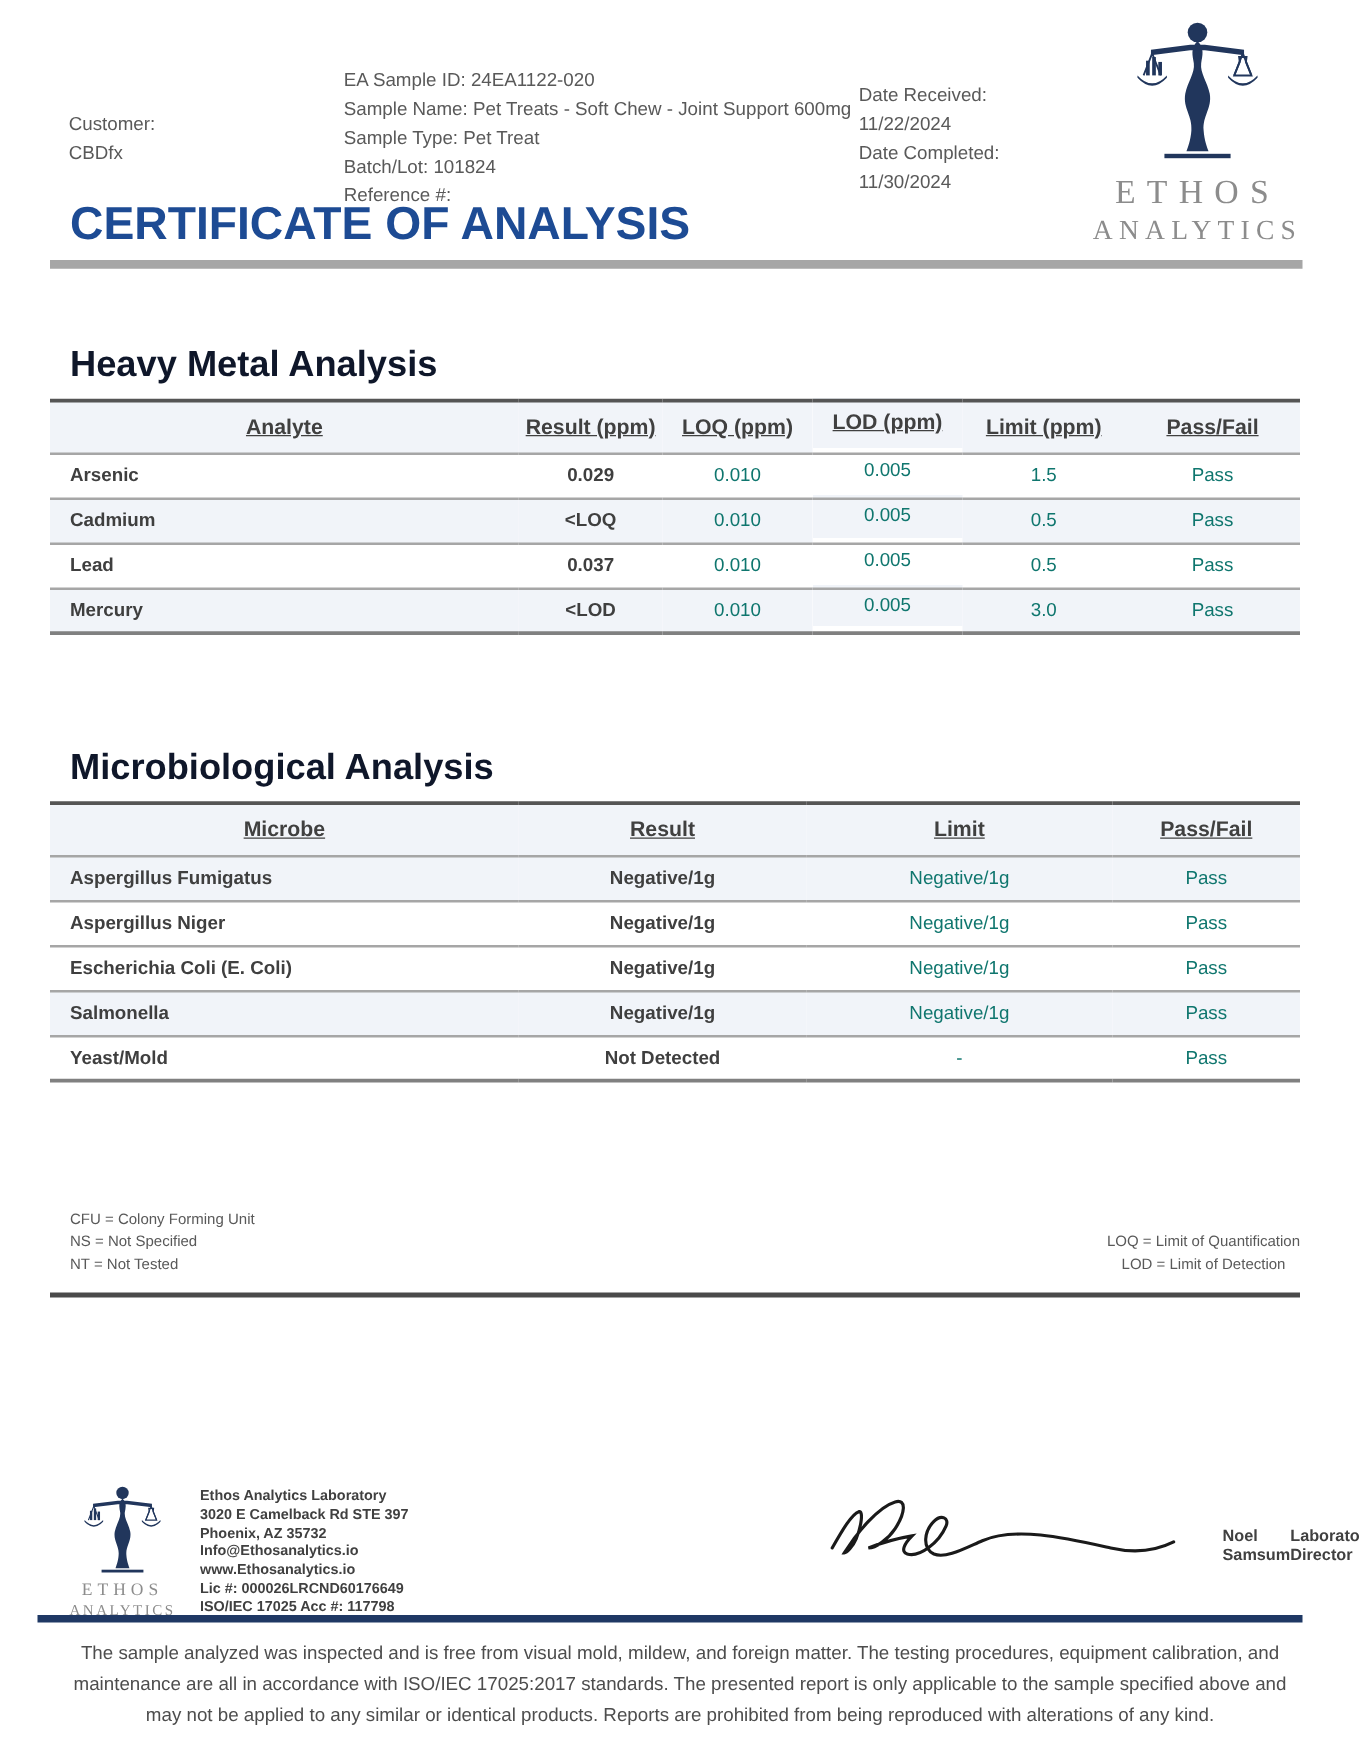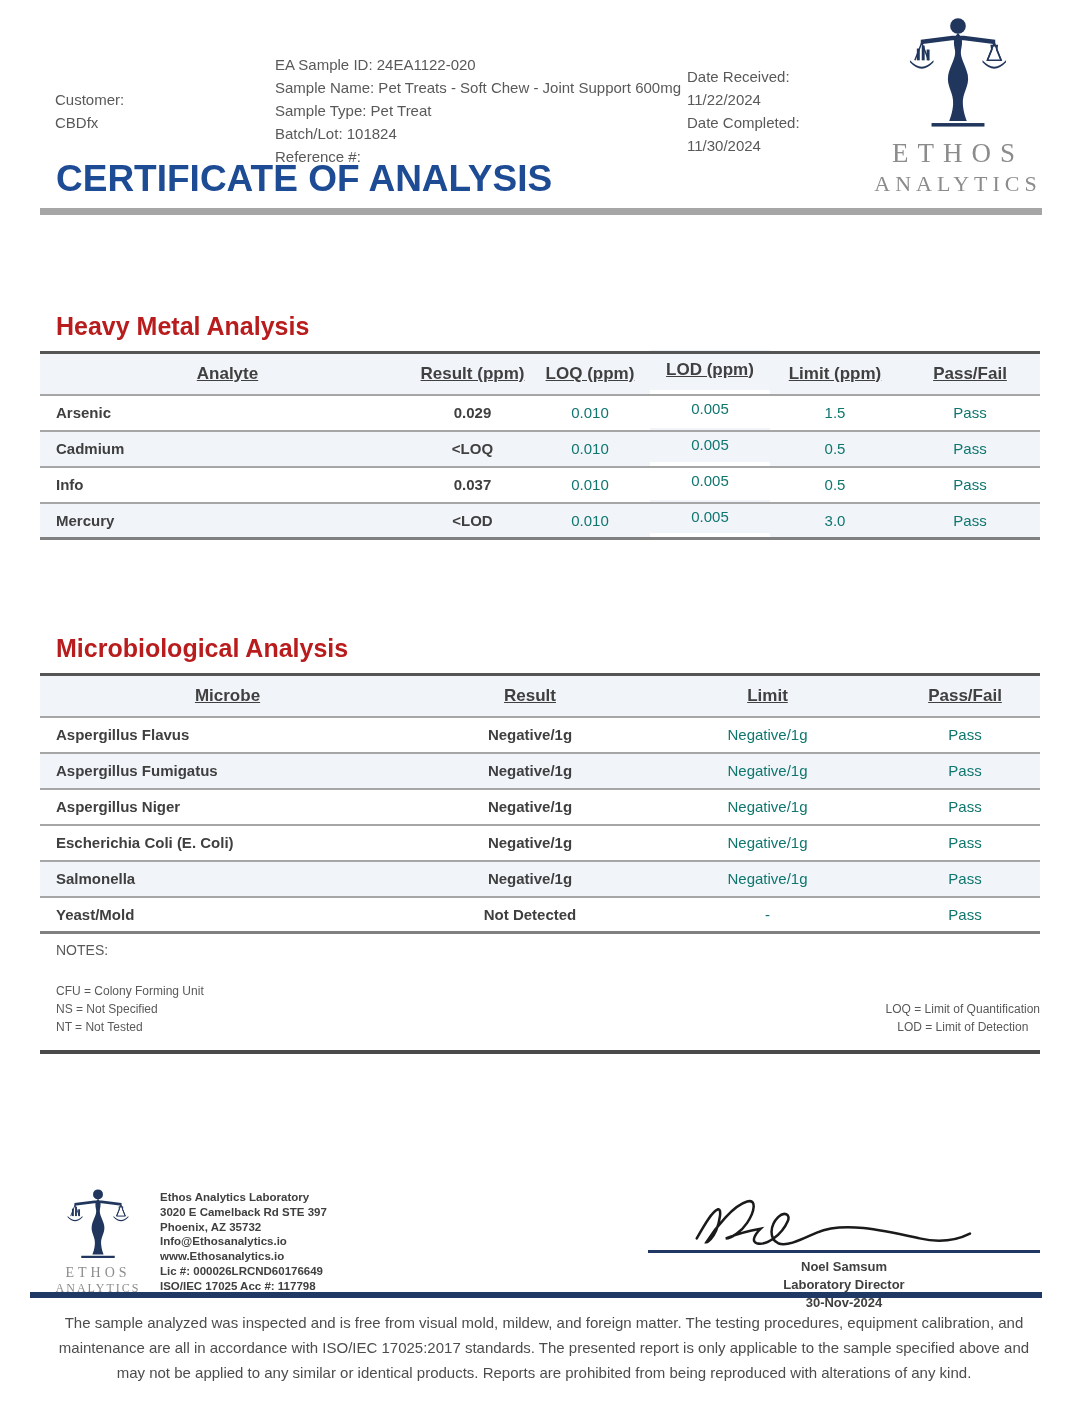--- a/index.html
+++ b/index.html
@@ -19,21 +19,21 @@
   .brand-2 { font-family:"Liberation Serif", serif; color:#8c8c8c; font-size:22px; letter-spacing:5px; margin-top:2px; }
 
   
   .title-block { position:absolute; top:158px; left:40px; right:46px; }
   .doc-title { font-size:37px; font-weight:800; color:#1d4b94; letter-spacing:0px; padding-left:16px; }
   .title-bar { height:7px; background:#a6a6a6; margin-top:8px; }
 
   
   .section-heavy { position:absolute; top:276px; left:40px; right:48px; }
   .section-micro { position:absolute; top:598px; left:40px; right:48px; }
-  .section-title { font-size:25px; font-weight:700; color:#b91c1c; padding-left:16px; margin-bottom:10px;margin-top:36px; }
+  .section-title { font-size:29px; font-weight:700; color:#0f172a; padding-left:16px; margin-bottom:10px; }
 
   table.coa { width:100%; border-collapse:collapse; table-layout:fixed; }
   table.coa thead tr { background:#f1f4f9; }
   table.coa th { font-size:17px; font-weight:700; color:#404040; text-decoration:underline; text-align:center; height:42px; vertical-align:middle; }
   table.coa td { font-size:15px; color:#0f766e; text-align:center; height:36px; vertical-align:middle; }
   table.coa .rowhead { text-align:left; padding-left:16px; font-weight:700; color:#3f3f3f; font-size:15px; }
   table.coa .bold { font-weight:700; color:#3f3f3f; }
   table.coa tr.shade { background:#f1f4f9; }
   table.coa thead tr { border-top:3px solid #555555; border-bottom:2px solid #a6a6a6; }
   table.coa tbody tr { border-bottom:2px solid #a6a6a6; }
@@ -47,21 +47,21 @@
   .notes-left { font-size:12px; line-height:18px; color:#595959; padding-left:16px; }
   .notes-right { font-size:12px; line-height:18px; color:#595959; text-align:center; }
 
   
   .footer { position:absolute; top:1188px; left:48px; right:48px; display:flex; align-items:flex-start; }
   .logo-bottom { width:100px; text-align:center; }
   .logo-bottom svg { display:block; margin:0 auto; }
   .brand-sm-1 { font-family:"Liberation Serif", serif; color:#8c8c8c; font-size:14px; letter-spacing:4px; margin-top:1px; }
   .brand-sm-2 { font-family:"Liberation Serif", serif; color:#8c8c8c; font-size:12px; letter-spacing:2px; }
   .lab-info { margin-left:12px; font-size:11.5px; line-height:14.8px; font-weight:700; color:#404040; padding-top:2px; }
-  .sig-block { margin-left:auto; width:392px; display:flex; flex-direction:column; align-items:center; }
+  .sig-block { margin-left:auto; width:392px; display:flex; flex-direction:row; align-items:flex-end; }
   .sig-scribble { margin-bottom:-4px; }
   .sig-line { width:100%; border-top:3px solid #1f3864; }
   .sig-name { font-size:13px; font-weight:700; color:#404040; margin-top:6px; }
   .sig-role { font-size:13px; font-weight:700; color:#404040; margin-top:3px; }
   .sig-date { font-size:13px; font-weight:700; color:#404040; margin-top:3px; }
 
   .navy-bar { position:absolute; top:1292px; left:30px; width:1012px; height:6px; background:#1f3864; }
 
   .disclaimer { position:absolute; top:1310px; left:44px; right:44px; text-align:center; font-size:15px; line-height:25px; color:#4d4d4d; }
 </style>
@@ -147,21 +147,21 @@
         </tr>
         <tr class="shade">
           <td class="rowhead">Cadmium</td>
           <td class="bold">&lt;LOQ</td>
           <td>0.010</td>
           <td class="raise">0.005</td>
           <td>0.5</td>
           <td>Pass</td>
         </tr>
         <tr>
-          <td class="rowhead">Info</td>
+          <td class="rowhead">Lead</td>
           <td class="bold">0.037</td>
           <td>0.010</td>
           <td class="raise">0.005</td>
           <td>0.5</td>
           <td>Pass</td>
         </tr>
         <tr class="shade">
           <td class="rowhead">Mercury</td>
           <td class="bold">&lt;LOD</td>
           <td>0.010</td>
@@ -184,26 +184,20 @@
       </colgroup>
       <thead>
         <tr>
           <th>Microbe</th>
           <th>Result</th>
           <th>Limit</th>
           <th>Pass/Fail</th>
         </tr>
       </thead>
       <tbody>
-        <tr>
-          <td class="rowhead">Aspergillus Flavus</td>
-          <td class="bold">Negative/1g</td>
-          <td>Negative/1g</td>
-          <td>Pass</td>
-        </tr>
         <tr class="shade">
           <td class="rowhead">Aspergillus Fumigatus</td>
           <td class="bold">Negative/1g</td>
           <td>Negative/1g</td>
           <td>Pass</td>
         </tr>
         <tr>
           <td class="rowhead">Aspergillus Niger</td>
           <td class="bold">Negative/1g</td>
           <td>Negative/1g</td>
@@ -225,21 +219,20 @@
           <td class="rowhead">Yeast/Mold</td>
           <td class="bold">Not Detected</td>
           <td>-</td>
           <td>Pass</td>
         </tr>
       </tbody>
     </table>
   </div>
 
   <div class="notes">
-    <div class="notes-title">NOTES:</div>
     <div class="notes-cols">
       <div class="notes-left">
         <div>CFU = Colony Forming Unit</div>
         <div>NS = Not Specified</div>
         <div>NT = Not Tested</div>
       </div>
       <div class="notes-right">
         <div>LOQ = Limit of Quantification</div>
         <div>LOD = Limit of Detection</div>
       </div>

